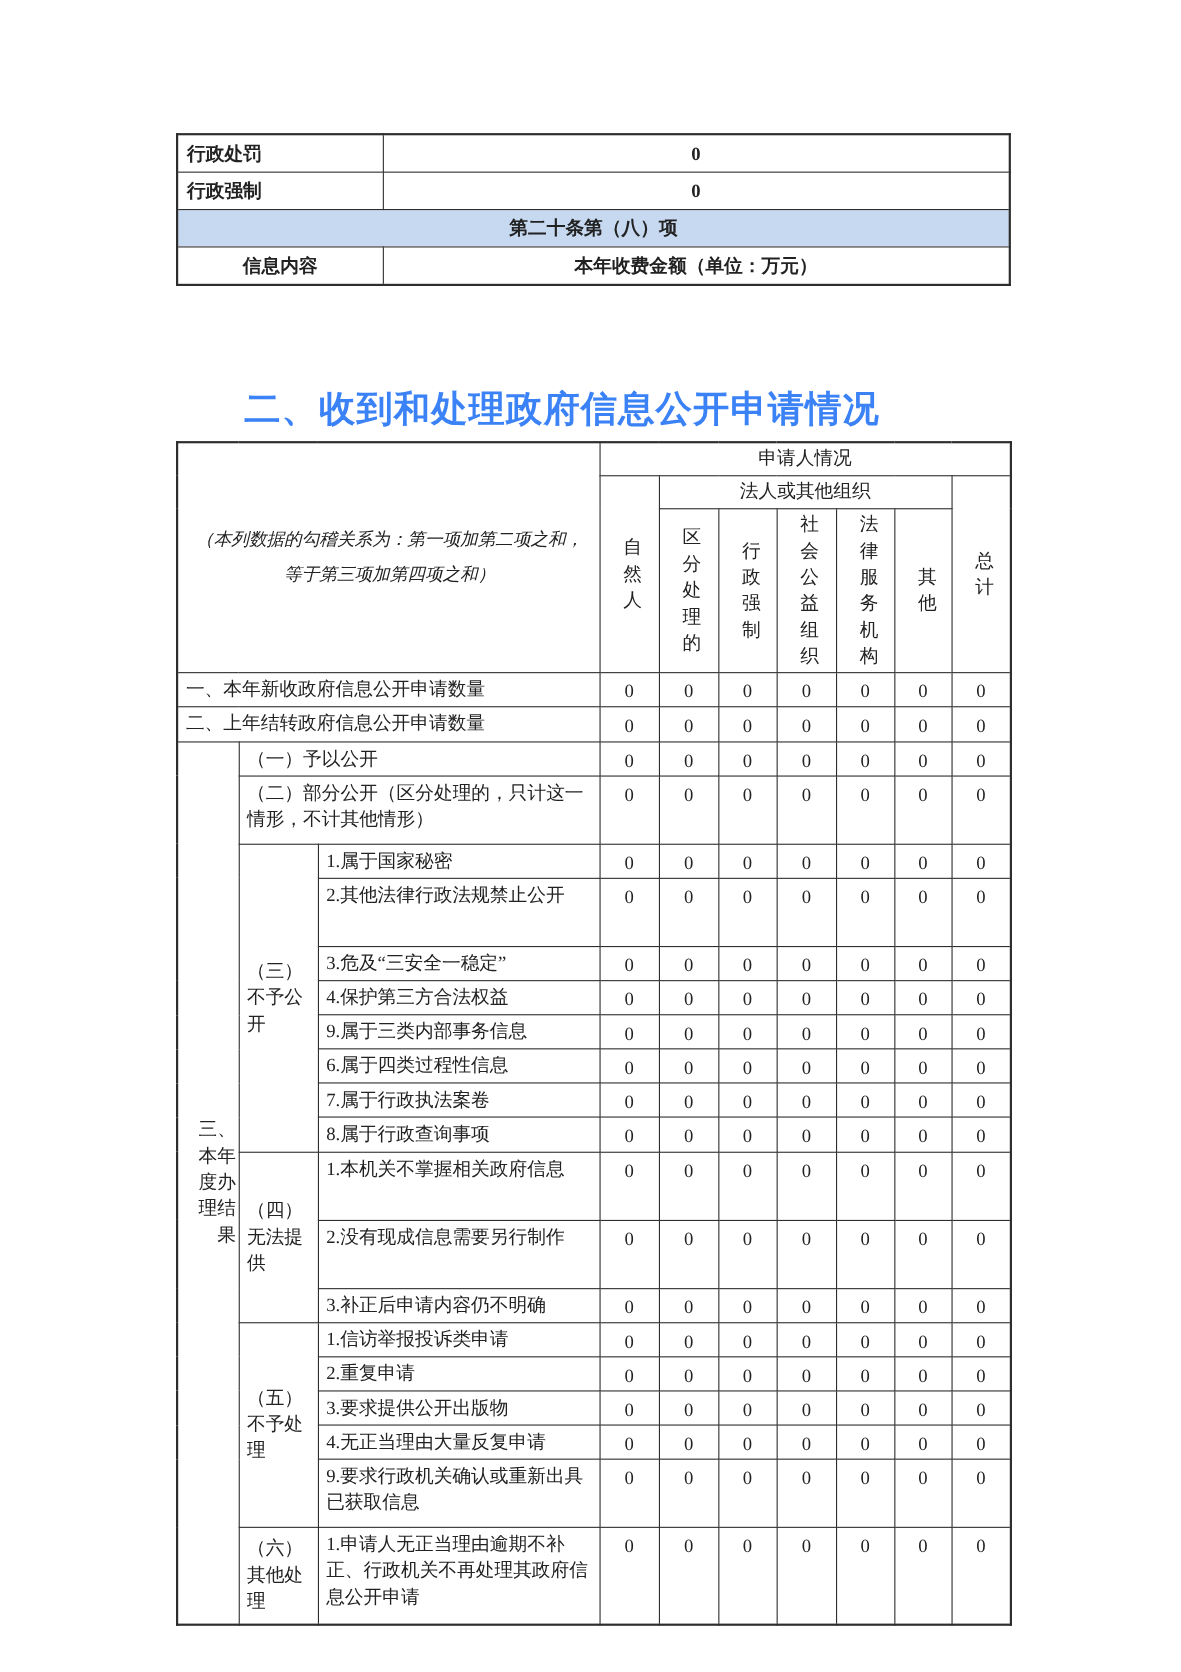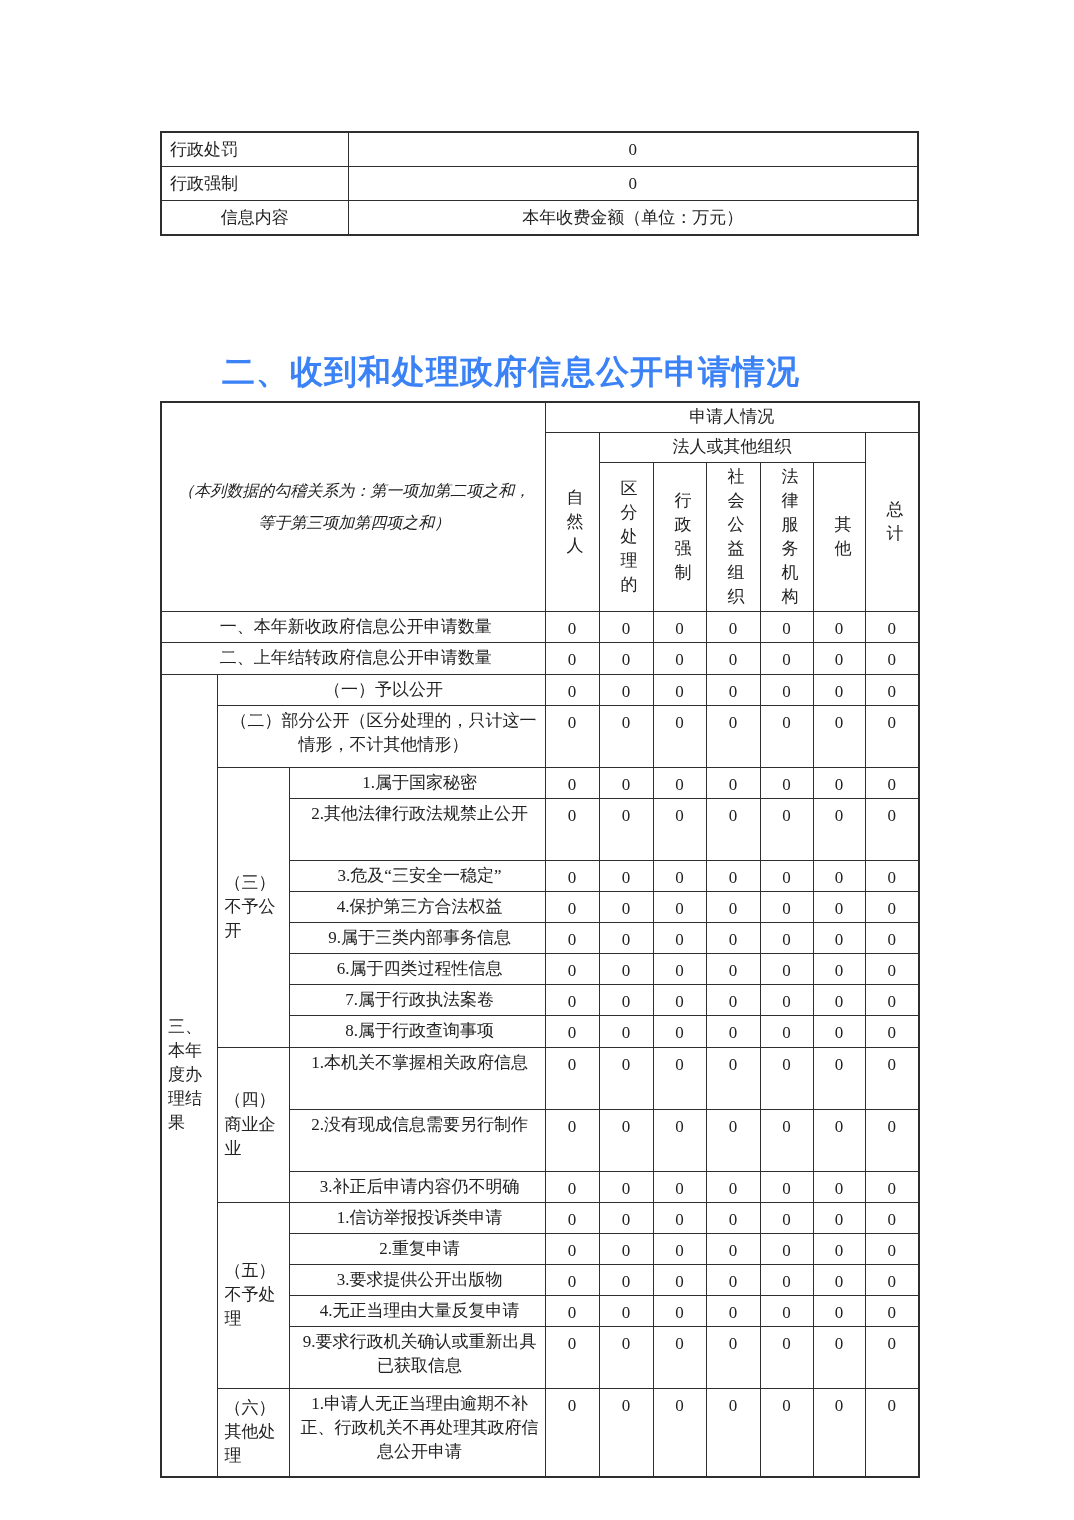--- a/index.html
+++ b/index.html
@@ -8,22 +8,23 @@
     width:1074px; height:1520px;
     background:#ffffff;
     font-family:"Liberation Serif","DejaVu Serif",serif;
     color:#222222;
     overflow:hidden;
   }
   table { border-collapse:collapse; table-layout:fixed; }
 
   
   .t1 {
-    position:absolute; left:160px; top:131px; width:757px;
+    position:absolute; left:160px; top:121px; width:757px;
     border:2px solid #2e2e2e;
+    font-weight:bold;
   }
   .t1 td {
     border:1.5px solid #2e2e2e;
     height:33px;
     font-size:17px;
     padding:0 8px;
     overflow:hidden;
     white-space:nowrap;
   }
   .t1 td.lab   { text-align:left; }
@@ -66,29 +67,29 @@
     line-height:2.0;
     padding:6px 10px 6px 12px;
   }
   .t2 tr.hr1 { height:30px; }
   .t2 tr.hr2 { height:30px; }
   .t2 tr.hr3 { height:84px; }
   .t2 tr.h1  { height:30px; }
   .t2 tr.h2  { height:62px; }
   .t2 tr.h3  { height:88px; }
   .t2 td.lbl {
-    text-align:center; vertical-align:top;
+    text-align:left; vertical-align:top;
     padding:3px 2px 3px 7px;
   }
   .t2 td.grp {
     text-align:left; vertical-align:middle;
     padding:3px 2px 3px 7px;
   }
   .t2 td.colA {
-    text-align:left; vertical-align:middle;
+    text-align:right; vertical-align:middle;
     padding:3px 2px 3px 6px;
     margin-top:36px;
   }
   .t2 td.val {
     text-align:center; vertical-align:top;
     padding-top:5px;
   }
 </style>
 </head>
 <body>
@@ -101,20 +102,23 @@
         <col style="width:570px">
       </colgroup>
     <tbody id="t1-body">
         <tr>
           <td class="lab">行政处罚</td>
           <td class="cent">0</td>
         </tr>
         <tr>
           <td class="lab">行政强制</td>
           <td class="cent">0</td>
+        </tr>
+        <tr>
+          <td class="banner" colspan="2" style="background: rgb(198, 217, 240);">第二十条第（八）项</td>
         </tr>
         <tr>
           <td class="cent">信息内容</td>
           <td class="cent">本年收费金额（单位：万元）</td>
         </tr>
       </tbody>
   </table>
 
   <div class="title">二、收到和处理政府信息公开申请情况</div>
 
@@ -266,21 +270,21 @@
           <td class="lbl">8.属于行政查询事项</td>
           <td class="val">0</td>
           <td class="val">0</td>
           <td class="val">0</td>
           <td class="val">0</td>
           <td class="val">0</td>
           <td class="val">0</td>
           <td class="val">0</td>
         </tr>
         <tr class="h2">
-          <td class="grp" rowspan="3">（四）商业企业</td>
+          <td class="grp" rowspan="3">（四）无法提供</td>
           <td class="lbl">1.本机关不掌握相关政府信息</td>
           <td class="val">0</td>
           <td class="val">0</td>
           <td class="val">0</td>
           <td class="val">0</td>
           <td class="val">0</td>
           <td class="val">0</td>
           <td class="val">0</td>
         </tr>
         <tr class="h2">

